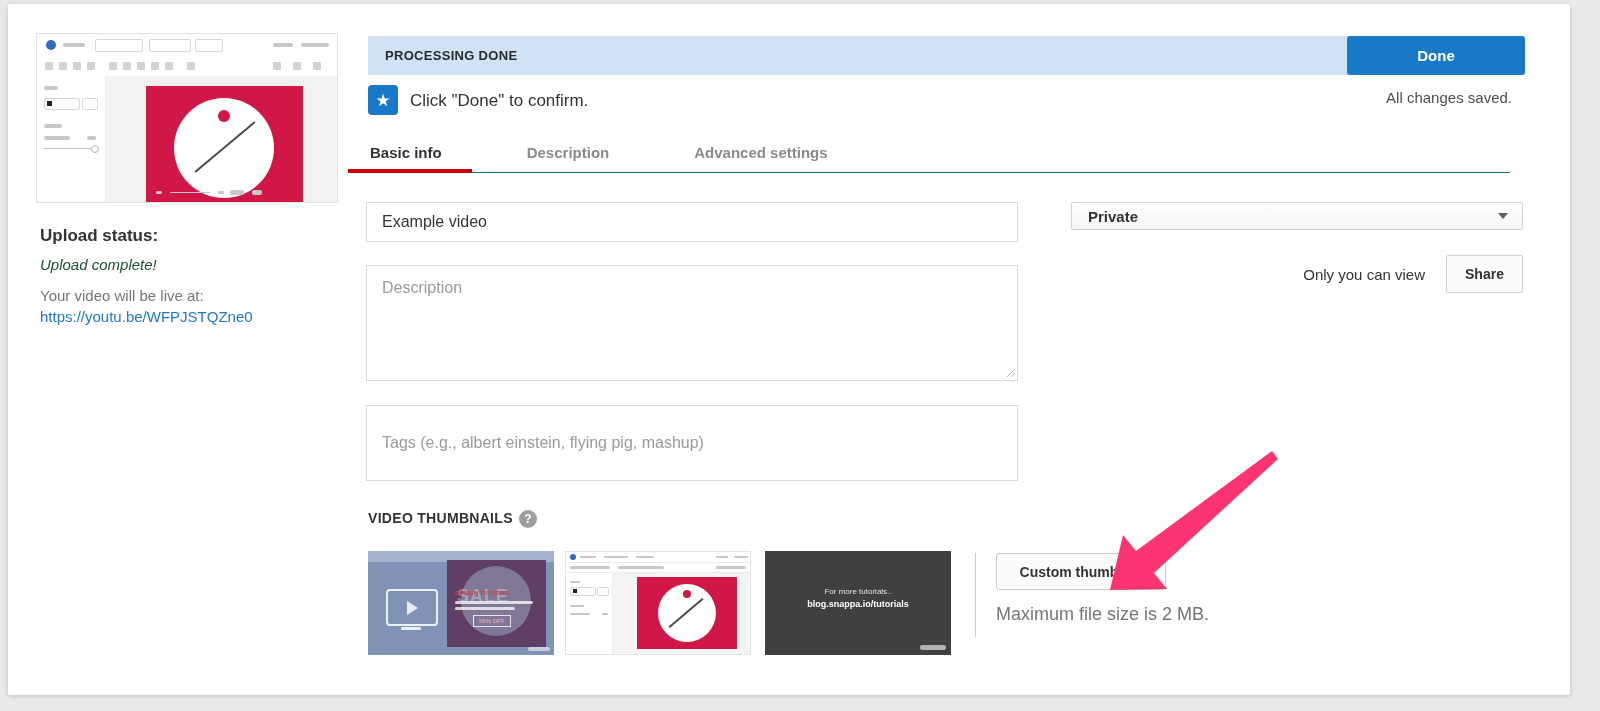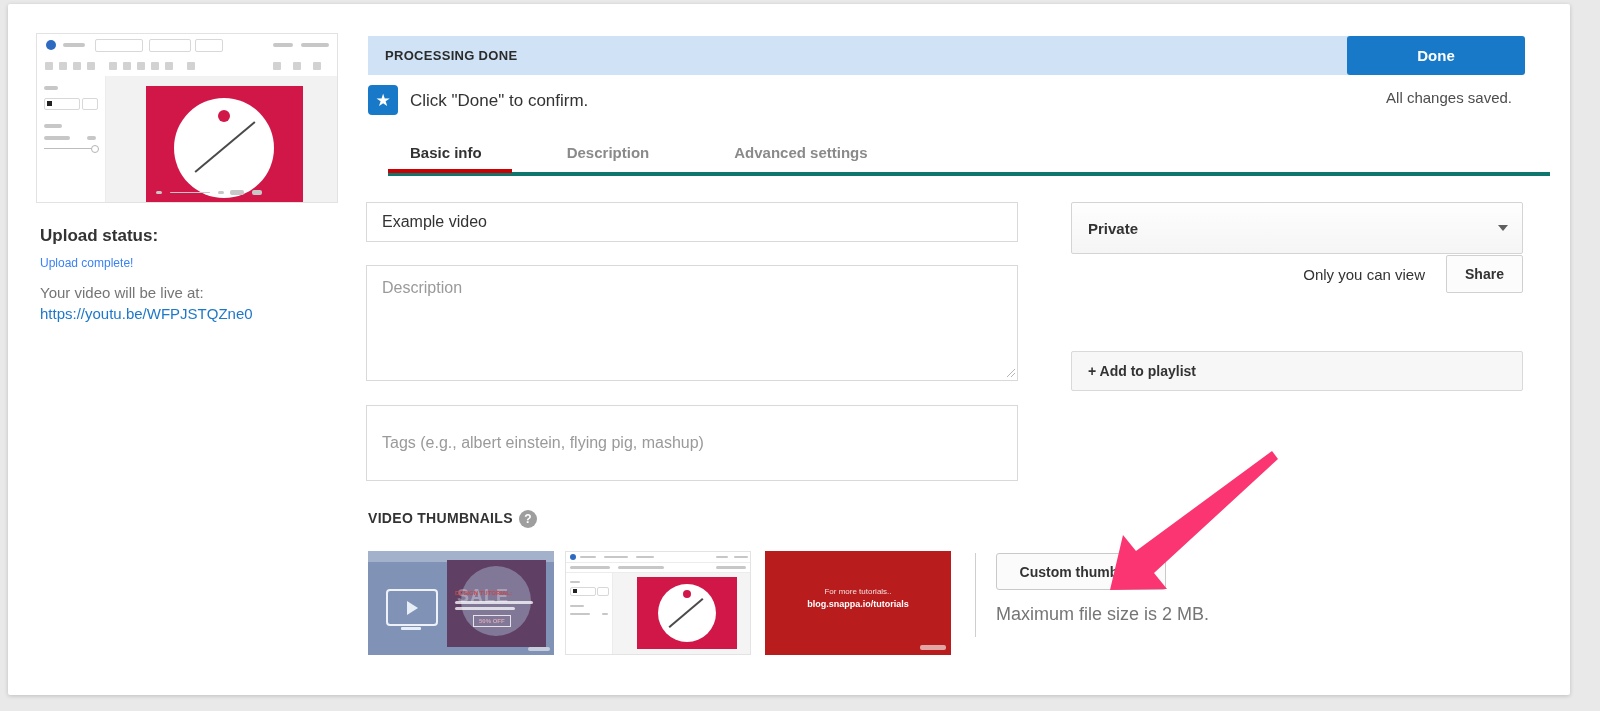--- a/index.html
+++ b/index.html
@@ -29,78 +29,78 @@
   .pv-art{position:absolute;left:40px;top:10px;width:157px;height:125px;}
   .pv-red{position:absolute;inset:0;}
   .pv-circle{position:absolute;left:28px;top:12px;width:100px;height:100px;border-radius:50%;background:#fff;}
   .pv-dot{position:absolute;left:72px;top:24px;width:12px;height:12px;border-radius:50%;}
   .pv-line{position:absolute;left:40px;top:60px;width:78px;height:2px;background:#4a4a4a;transform:rotate(-40deg);}
   .pv-zoom{position:absolute;left:50px;bottom:4px;width:120px;height:10px;}
 
   
   .upload-status{left:32px;top:222px;width:300px;}
   .us-h{font-size:17px;font-weight:bold;color:#333;margin:0 0 10px 0;}
-  .us-t{font-size:12px;color:#3b82f6;margin:0 0 14px 0;}
+  .us-t{font-size:15px;color:#14532d;margin:0 0 14px 0;font-style:italic;}
   .us-l{font-size:15px;color:#757575;margin:0 0 4px 0;}
   .us-a{font-size:15px;text-decoration:none;}
 
   
   .progress{left:360px;top:32px;width:1042px;height:39px;display:flex;gap:3px;}
   .progress-fill{flex:1;background:#cfe2f6;display:flex;align-items:center;padding-left:17px;}
   .progress-label{font-size:13px;font-weight:bold;letter-spacing:.3px;color:#2b2b2b;}
   .progress-cap{width:7px;background:#1878c6;}
   .done-btn{left:1339px;top:32px;width:178px;height:39px;border:none;border-radius:3px;
     background:#1779c7;color:#fff;font-size:15px;font-weight:bold;cursor:pointer;
     font-family:inherit;}
   .saved{left:1187px;top:85px;width:317px;text-align:right;font-size:15px;color:#4d4d4d;}
   .star{left:360px;top:81px;width:30px;height:30px;border-radius:4px;background:#1779c7;
     display:flex;align-items:center;justify-content:center;color:#fff;font-size:17px;}
   .confirm{left:402px;top:87px;font-size:17px;color:#333;}
 
   
-  .tabs{left:380px;top:128px;width:1162px;height:40px;border-bottom:4px solid #0f766e;display:flex;align-items:flex-start;}
+  .tabs{left:340px;top:128px;width:1162px;height:40px;border-bottom:1px solid #0f766e;display:flex;align-items:flex-start;}
   .tab{font-size:15px;font-weight:bold;color:#8a8a8a;margin-right:85px;cursor:pointer;position:relative;height:100%;display:flex;align-items:center;}
   .tab:first-child{margin-left:22px;}
   .tab.active{color:#333;}
   .tab.active::after{content:"";position:absolute;left:-22px;right:-30px;bottom:-1px;height:4px;background:#cc0000;}
 
   
   .yt-input{box-sizing:border-box;border:1px solid #d9d9d9;background:#fff;font-size:16px;color:#333;
     padding:0 15px;font-family:inherit;outline:none;}
   .yt-input::placeholder{color:#9a9a9a;opacity:1;}
   .title-input{left:358px;top:198px;width:652px;height:40px;}
   .desc-input{left:358px;top:261px;width:652px;height:116px;padding-top:13px;resize:none;}
   .tags-input{left:358px;top:401px;width:652px;height:76px;}
   .resize-handle{left:997px;top:363px;width:10px;height:10px;
     background:repeating-linear-gradient(135deg,transparent,transparent 2px,#b5b5b5 2px,#b5b5b5 3px);
     clip-path:polygon(100% 0,100% 100%,0 100%);}
 
   
-  .privacy{left:1063px;top:198px;width:452px;height:52px;box-sizing:border-box;
+  .privacy{left:1063px;top:198px;width:452px;height:28px;box-sizing:border-box;
     border:1px solid #d4d4d4;border-radius:2px;background:linear-gradient(#fefefe,#f5f5f5);
     display:flex;align-items:center;justify-content:space-between;padding:0 14px 0 16px;cursor:pointer;}
   .privacy-label{font-size:15px;font-weight:bold;color:#333;}
   .select-arrow{width:0;height:0;border-left:5px solid transparent;border-right:5px solid transparent;border-top:6px solid #5f5f5f;}
   .share-row{left:1063px;top:251px;width:452px;height:38px;display:flex;align-items:center;justify-content:flex-end;gap:21px;}
   .only-view{font-size:15px;color:#333;}
   .share-btn{width:77px;height:38px;box-sizing:border-box;border:1px solid #d0d0d0;border-radius:2px;
     background:#fcfcfc;font-size:14px;font-weight:bold;color:#333;cursor:pointer;font-family:inherit;}
   .playlist-btn{left:1063px;top:347px;width:452px;height:40px;box-sizing:border-box;text-align:left;
     border:1px solid #d9d9d9;border-radius:2px;background:#f7f7f7;padding:0 16px;
     font-size:14px;font-weight:bold;color:#333;cursor:pointer;font-family:inherit;}
 
   
   .thumbs-head{left:360px;top:506px;display:flex;gap:6px;}
   .thumbs-label{font-size:14px;font-weight:bold;letter-spacing:.3px;color:#333;}
   .help-icon{width:18px;height:18px;border-radius:50%;background:#9e9e9e;color:#fff;
     font-size:12px;font-weight:bold;display:flex;align-items:center;justify-content:center;cursor:pointer;}
   .thumb{top:547px;width:186px;height:104px;overflow:hidden;cursor:pointer;}
   .t1{left:360px;background:#8093b7;}
   .t2{left:557px;background:#fff;border:1px solid #e3e3e3;box-sizing:border-box;}
-  .t3{left:757px;background:#b91c1c;}
+  .t3{left:757px;background:#404040;}
   .vdivider{left:967px;top:549px;width:1px;height:84px;background:#cfcfcf;}
   .custom-btn{left:988px;top:549px;width:170px;height:37px;box-sizing:border-box;
     border:1px solid #c9c9c9;border-radius:3px;background:#fbfbfb;
     font-size:14px;font-weight:bold;color:#333;cursor:pointer;font-family:inherit;}
   .max-note{left:988px;top:600px;font-size:18px;color:#757575;}
 
   
   .t1-topbar{position:absolute;left:0;top:0;right:0;height:11px;background:rgba(255,255,255,.28);}
   .t1-play{position:absolute;left:18px;top:38px;width:48px;height:33px;border:2px solid #eef2f8;border-radius:4px;
     display:flex;align-items:center;justify-content:center;}
@@ -225,21 +225,20 @@
   <input class="abs yt-input tags-input" placeholder="Tags (e.g., albert einstein, flying pig, mashup)" style="">
 
   <div class="abs privacy">
     <span class="privacy-label">Private</span>
     <span class="select-arrow"></span>
   </div>
   <div class="abs share-row">
     <span class="only-view">Only you can view</span>
     <button class="share-btn">Share</button>
   </div>
-  <button class="abs playlist-btn">+ Add to playlist</button>
 
   <div class="abs thumbs-head">
     <span class="thumbs-label">VIDEO THUMBNAILS</span>
     <span class="help-icon">?</span>
   </div>
 
   <div class="abs thumb t1">
     <div class="t1-topbar"></div>
     <div class="t1-play">
         <span class="t1-tri"></span>

